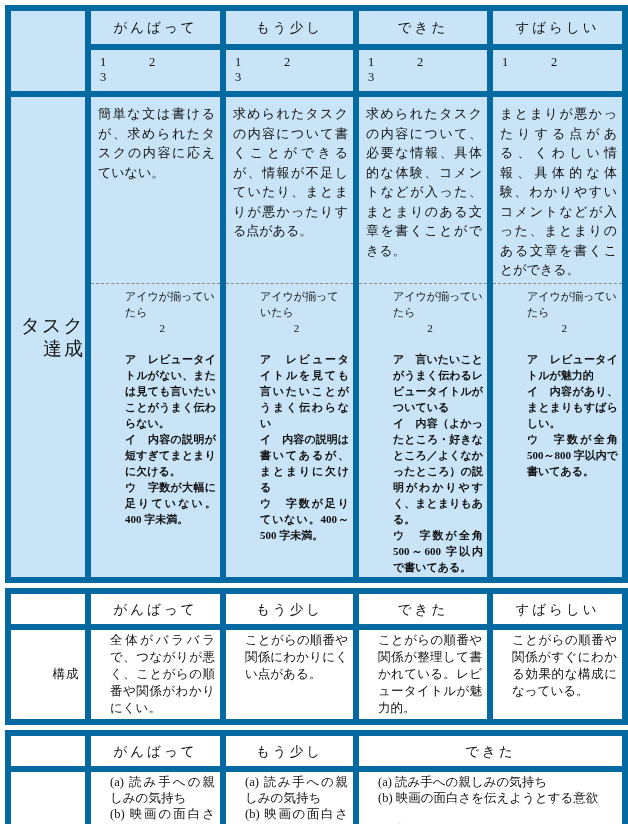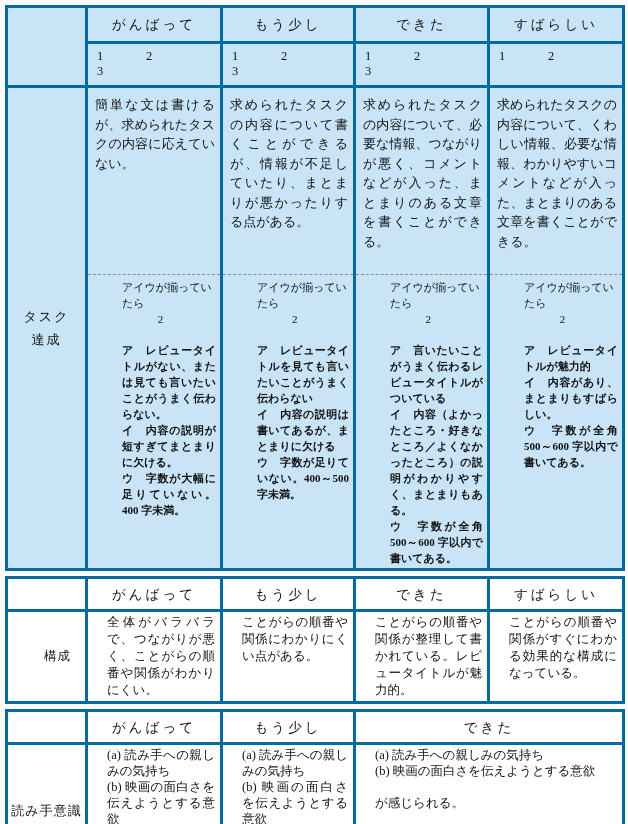--- a/index.html
+++ b/index.html
@@ -4,35 +4,35 @@
 <style>
   html,body { margin:0; padding:0; background:#ffffff; }
   body {
     width:628px; height:824px; overflow:hidden;
     font-family:"Liberation Serif","DejaVu Serif",serif;
     color:#111111;
     -webkit-font-smoothing:antialiased;
   }
   .page { padding:5px; }
   table { border-collapse:collapse; table-layout:fixed; width:617px; }
-  td,th { border:3px solid #0369a1; vertical-align:top; padding:0; font-weight:normal; }
+  td,th { border:6px solid #0369a1; vertical-align:top; padding:0; font-weight:normal; }
 
   
   .t1 { background:#c9e4f7; border:2px solid #1c1c1c; }
   .t1 .hdr {
     text-align:center; font-size:13.5px; letter-spacing:3px;
     padding:8px 0 7px 0; vertical-align:middle;
     border-bottom:1px dashed #8a8a8a;
   }
   .t1 .nums { border-bottom:2px solid #1c1c1c; padding:5px 0 6px 9px; font-size:12.5px;font-family:Liberation Serif, serif; }
   .t1 .nums span { display:inline-block; width:49px; }
   .lblcol { text-align:center; vertical-align:middle; }
   .rowlbl {
-    font-size:13px; line-height:23px; letter-spacing:2px;
-    white-space:pre-line; vertical-align:middle; text-align:center;
+    font-size:19px; line-height:23px; letter-spacing:2px;
+    white-space:pre-line; vertical-align:middle; text-align:right;
   }
   .bodycell { height:400px; }
   .cellflex { display:flex; flex-direction:column; height:100%; box-sizing:border-box; }
   .desc {
     height:187px; box-sizing:border-box; flex:none;
     padding:7px 5px 0 7px;
     font-size:13px; line-height:19.5px;
     text-align:justify; text-justify:inter-ideograph;
     white-space:pre-line;
     border-bottom:1px dashed #8a8a8a;
@@ -48,21 +48,21 @@
   .t2 .hdr,.t3 .hdr {
     text-align:center; font-size:13.5px; letter-spacing:3px;
     padding:5px 0 4px 0; vertical-align:middle; height:21px;
   }
   .t2 .cell,.t3 .cell {
     font-size:12.5px; line-height:17px; padding:2px 5px 2px 19px;
     text-align:justify; text-justify:inter-ideograph; white-space:pre-line;
   }
   .t2 .rlbl {
     font-size:12.5px; line-height:17px; letter-spacing:1px;
-    vertical-align:middle; white-space:pre-line;padding-left:36px;
+    vertical-align:middle; text-align:center; white-space:pre-line;padding-left:36px;
   }
   .t2 .rlbl.left { text-align:left; padding:2px 2px 2px 4px; letter-spacing:0; }
   .t2 .row-kosei { height:70px; }
   .t2 .row-bunpo { height:68px; }
   .t3 .rlbl {
     font-size:13px; letter-spacing:1px; vertical-align:middle; text-align:center;
   }
   .t3 .cell { font-size:12.5px; line-height:16px; }
   .t3 .bodyrow { height:126px; }
 </style>
@@ -124,39 +124,39 @@
             <div class="t-label">アイウが揃っていたら</div>
             <div class="t-score">2</div>
             <div class="crit">ア　レビュータイトルを見ても言いたいことがうまく伝わらない
 イ　内容の説明は書いてあるが、まとまりに欠ける
 ウ　字数が足りていない。400～500 字未満。</div>
           </div>
         </div>
       </td>
       <td class="bodycell">
         <div class="cellflex">
-          <div class="desc">求められたタスクの内容について、必要な情報、つながりが悪く、コメントなどが入った、まとまりのある文章を書くことができる。</div>
+          <div class="desc">求められたタスクの内容について、必要な情報、具体的な体験、コメントなどが入った、まとまりのある文章を書くことができる。</div>
           <div class="sub">
             <div class="t-label">アイウが揃っていたら</div>
             <div class="t-score">2</div>
             <div class="crit">ア　言いたいことがうまく伝わるレビュータイトルがついている
 イ　内容（よかったところ・好きなところ／よくなかったところ）の説明がわかりやすく、まとまりもある。
 ウ　字数が全角 500～600 字以内で書いてある。</div>
           </div>
         </div>
       </td>
       <td class="bodycell">
         <div class="cellflex">
-          <div class="desc">求められたタスクの内容について、くわしい情報、必要な情報、わかりやすいコメントなどが入った、まとまりのある文章を書くことができる。</div>
+          <div class="desc">まとまりが悪かったりする点がある、くわしい情報、具体的な体験、わかりやすいコメントなどが入った、まとまりのある文章を書くことができる。</div>
           <div class="sub">
             <div class="t-label">アイウが揃っていたら</div>
             <div class="t-score">2</div>
             <div class="crit">ア　レビュータイトルが魅力的
 イ　内容があり、まとまりもすばらしい。
-ウ　字数が全角 500～600 字以内で書いてある。</div>
+ウ　字数が全角 500～800 字以内で書いてある。</div>
           </div>
         </div>
       </td>
     </tr>
   </tbody>
     </table>
 
   <table class="t2">
     <colgroup>
       <col style="width:80px">

